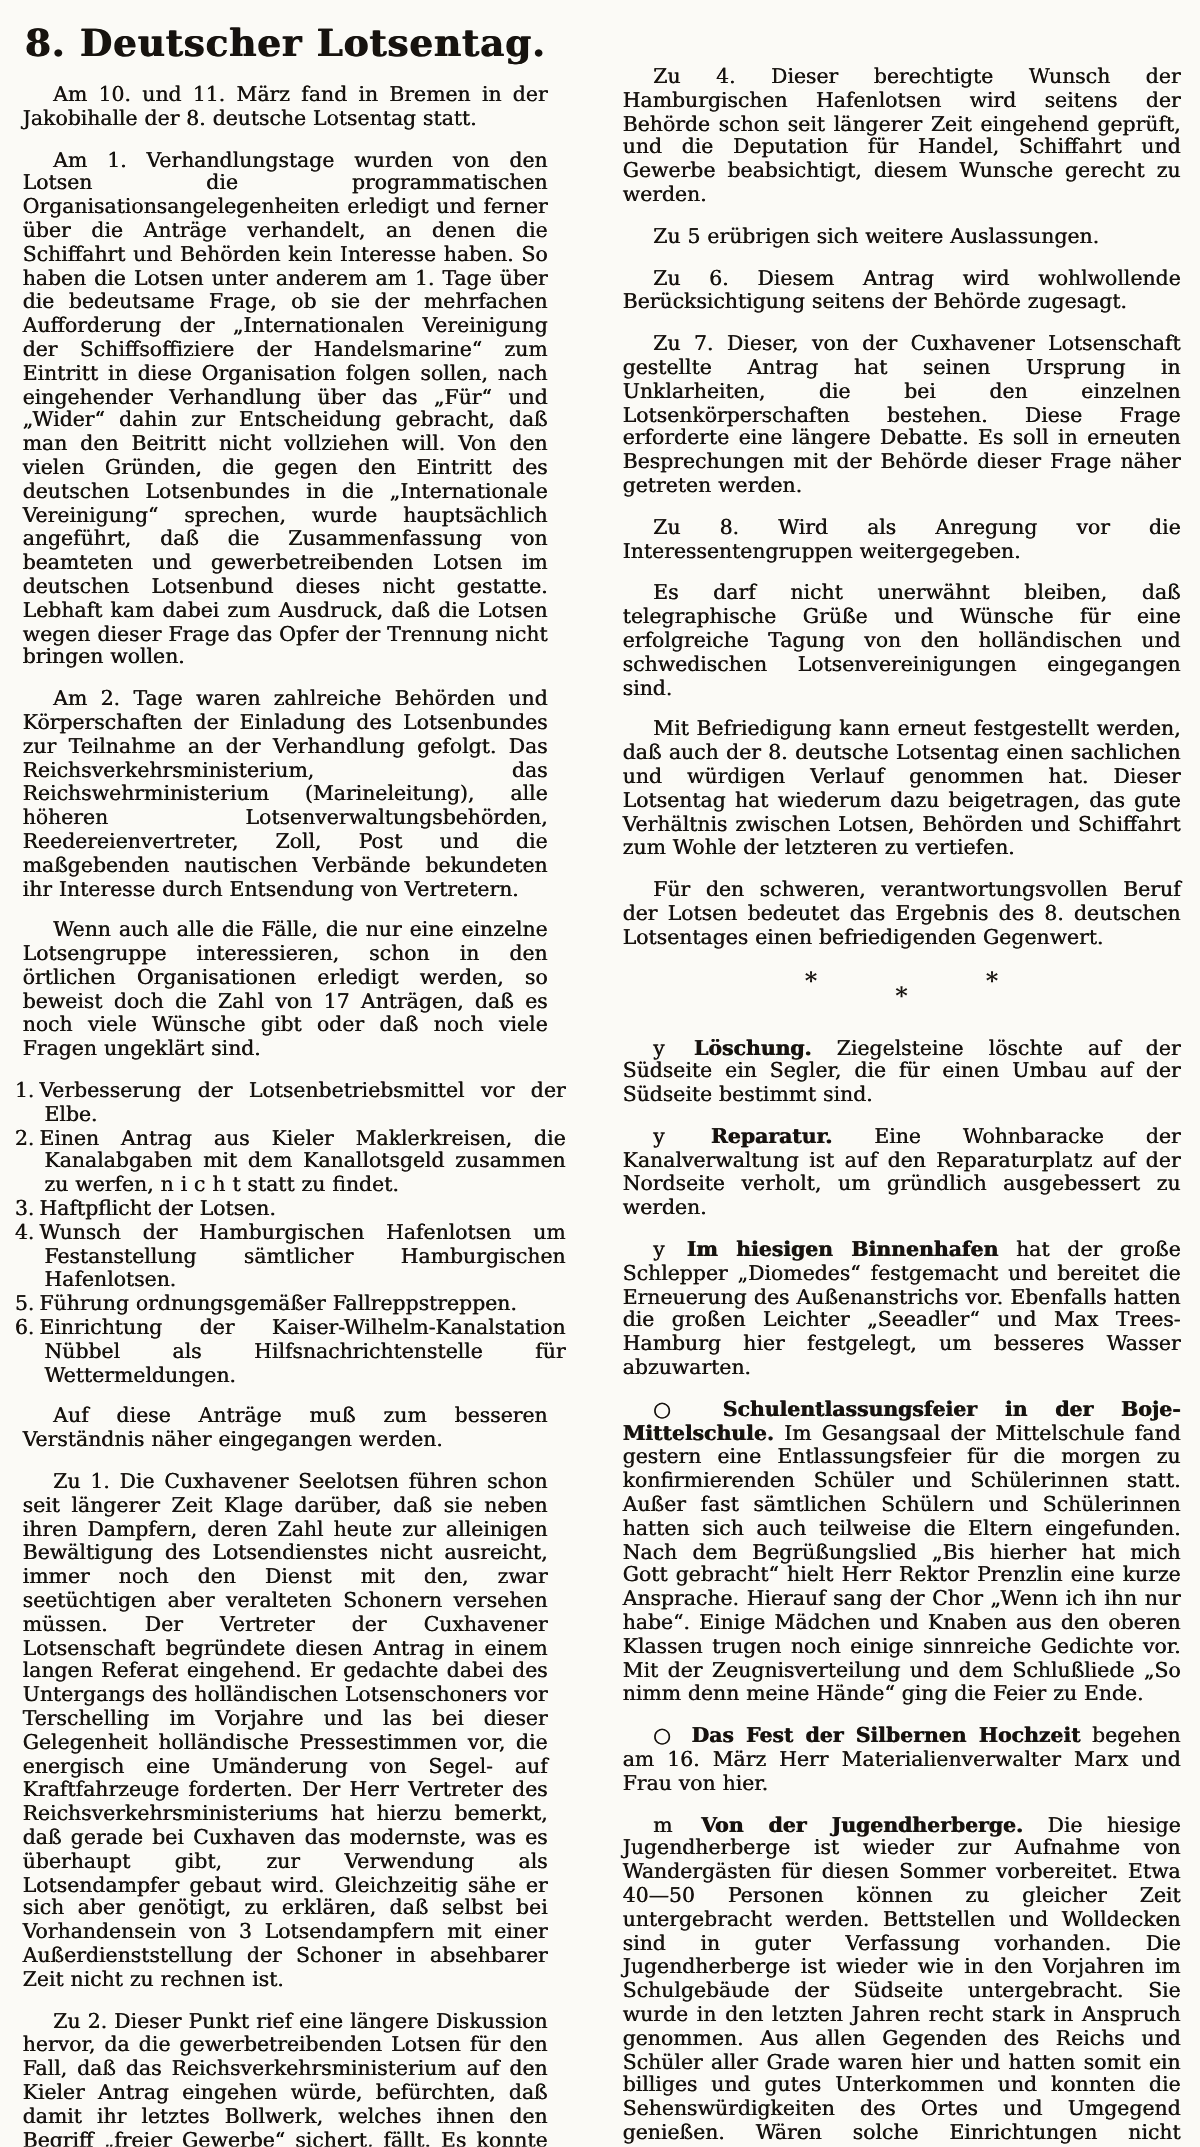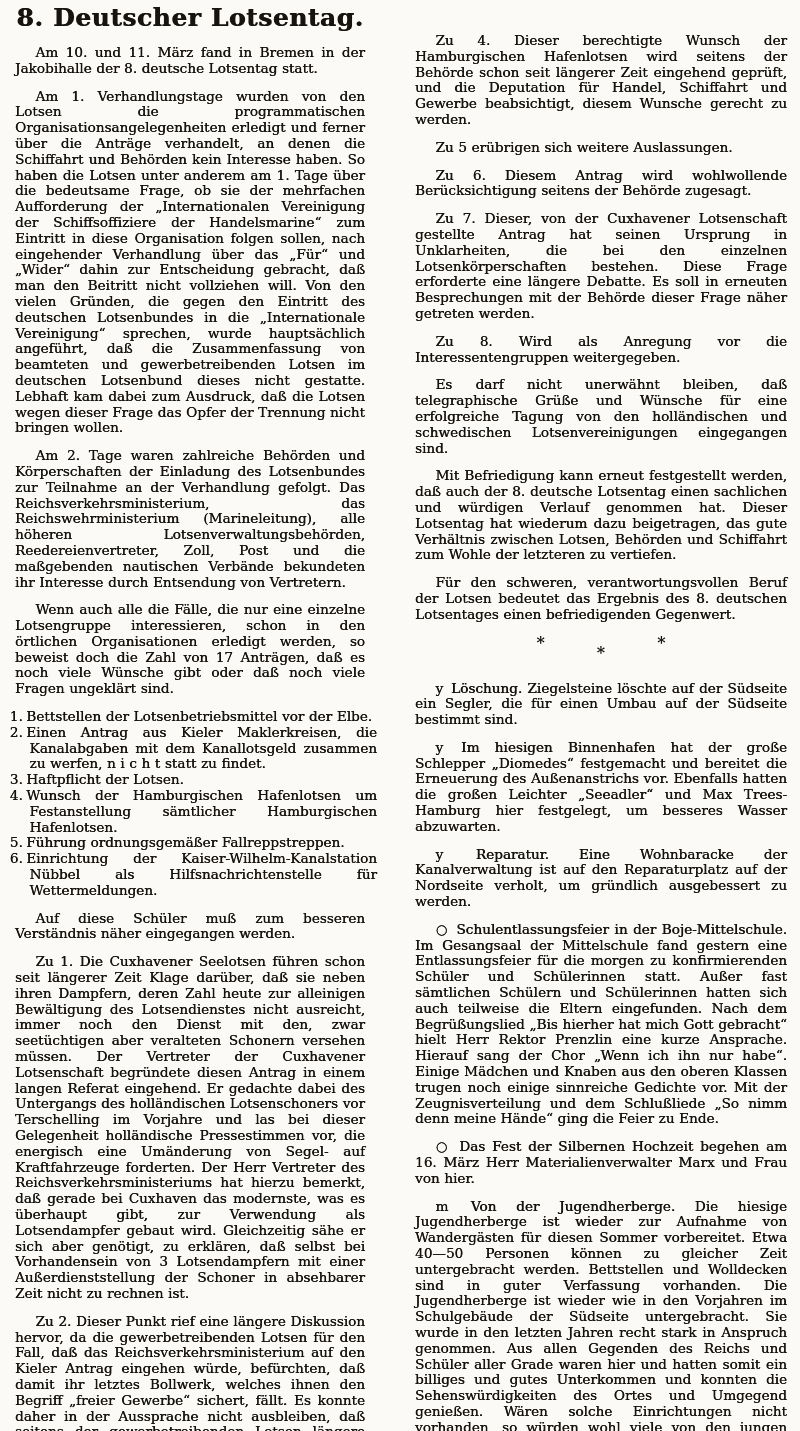--- a/index.html
+++ b/index.html
@@ -12,21 +12,21 @@
     color: #17130f;
     font-family: "DejaVu Serif", "Liberation Serif", serif;
   }
   .page {
     box-sizing: border-box;
     width: 800px;
     height: 1431px;
     display: grid;
     grid-template-columns: 374px 396px;
     column-gap: 26px;
-    padding: 1px 0 0 3px;
+    padding: 12px 0 0 3px;
     border-radius: 11px;
   }
   .col {
     text-align: justify;
     font-size: 13.6px;
     line-height: 15.8px;
     hyphens: auto;
     -webkit-hyphens: auto;
     word-spacing: 0.02em;
   }
@@ -46,21 +46,21 @@
     text-shadow: 0.3px 0 0 currentColor;
   }
   .list-item {
     margin: 0;
     padding-left: 1.95em;
     text-indent: -1.45em;
     text-shadow: 0.3px 0 0 currentColor;
   }
   .num { padding-right: 0.25em; }
   .lead {
-    font-weight: normal;
+    font-weight: bold;
     text-shadow: 0.45px 0 0 currentColor;
   }
   .mark { padding-right: 0.2em; }
   .asterism {
     text-align: center;
     font-weight: bold;
     font-size: 16px;
     height: 34px;
     margin: 5px 0 3px 0;
     text-indent: 0;
@@ -75,50 +75,50 @@
 
   <div class="col col-left">
     <h1 class="title">8. Deutscher Lotsentag.</h1>
 
     <p class="para">Am 10. und 11. März fand in Bremen in der Jakobihalle der 8. deutsche Lotsentag statt.</p>
     <p class="para">Am 1. Verhandlungstage wurden von den Lotsen die programmatischen Organisationsangelegenheiten erledigt und ferner über die Anträge verhandelt, an denen die Schiffahrt und Behörden kein Interesse haben. So haben die Lotsen unter anderem am 1. Tage über die bedeutsame Frage, ob sie der mehrfachen Aufforderung der „Internationalen Vereinigung der Schiffsoffiziere der Handelsmarine“ zum Eintritt in diese Organisation folgen sollen, nach eingehender Verhandlung über das „Für“ und „Wider“ dahin zur Entscheidung gebracht, daß man den Beitritt nicht vollziehen will. Von den vielen Gründen, die gegen den Eintritt des deutschen Lotsenbundes in die „Internationale Vereinigung“ sprechen, wurde hauptsächlich angeführt, daß die Zusammenfassung von beamteten und gewerbetreibenden Lotsen im deutschen Lotsenbund dieses nicht gestatte. Lebhaft kam dabei zum Ausdruck, daß die Lotsen wegen dieser Frage das Opfer der Trennung nicht bringen wollen.</p>
     <p class="para">Am 2. Tage waren zahlreiche Behörden und Körperschaften der Einladung des Lotsenbundes zur Teilnahme an der Verhandlung gefolgt. Das Reichsverkehrsministerium, das Reichswehrministerium (Marineleitung), alle höheren Lotsenverwaltungsbehörden, Reedereienvertreter, Zoll, Post und die maßgebenden nautischen Verbände bekundeten ihr Interesse durch Entsendung von Vertretern.</p>
     <p class="para">Wenn auch alle die Fälle, die nur eine einzelne Lotsengruppe interessieren, schon in den örtlichen Organisationen erledigt werden, so beweist doch die Zahl von 17 Anträgen, daß es noch viele Wünsche gibt oder daß noch viele Fragen ungeklärt sind.</p>
 
     <div>
-      <p class="list-item"><span class="num">1.</span><span>Bettstellen der Lotsenbetriebsmittel vor der Elbe.</span></p>
+      <p class="list-item"><span class="num">1.</span><span>Verbesserung der Lotsenbetriebsmittel vor der Elbe.</span></p>
       <p class="list-item"><span class="num">2.</span><span>Einen Antrag aus Kieler Maklerkreisen, die Kanalabgaben mit dem Kanallotsgeld zusammen zu werfen, n i c h t statt zu findet.</span></p>
       <p class="list-item"><span class="num">3.</span><span>Haftpflicht der Lotsen.</span></p>
       <p class="list-item"><span class="num">4.</span><span>Wunsch der Hamburgischen Hafenlotsen um Festanstellung sämtlicher Hamburgischen Hafenlotsen.</span></p>
       <p class="list-item"><span class="num">5.</span><span>Führung ordnungsgemäßer Fallreppstreppen.</span></p>
       <p class="list-item"><span class="num">6.</span><span>Einrichtung der Kaiser-Wilhelm-Kanalstation Nübbel als Hilfsnachrichtenstelle für Wettermeldungen.</span></p>
     </div>
 
-    <p class="para">Auf diese Schüler muß zum besseren Verständnis näher eingegangen werden.</p>
+    <p class="para">Auf diese Anträge muß zum besseren Verständnis näher eingegangen werden.</p>
     <p class="para">Zu 1. Die Cuxhavener Seelotsen führen schon seit längerer Zeit Klage darüber, daß sie neben ihren Dampfern, deren Zahl heute zur alleinigen Bewältigung des Lotsendienstes nicht ausreicht, immer noch den Dienst mit den, zwar seetüchtigen aber veralteten Schonern versehen müssen. Der Vertreter der Cuxhavener Lotsenschaft begründete diesen Antrag in einem langen Referat eingehend. Er gedachte dabei des Untergangs des holländischen Lotsenschoners vor Terschelling im Vorjahre und las bei dieser Gelegenheit holländische Pressestimmen vor, die energisch eine Umänderung von Segel- auf Kraftfahrzeuge forderten. Der Herr Vertreter des Reichsverkehrsministeriums hat hierzu bemerkt, daß gerade bei Cuxhaven das modernste, was es überhaupt gibt, zur Verwendung als Lotsendampfer gebaut wird. Gleichzeitig sähe er sich aber genötigt, zu erklären, daß selbst bei Vorhandensein von 3 Lotsendampfern mit einer Außerdienststellung der Schoner in absehbarer Zeit nicht zu rechnen ist.</p>
     <p class="para">Zu 2. Dieser Punkt rief eine längere Diskussion hervor, da die gewerbetreibenden Lotsen für den Fall, daß das Reichsverkehrsministerium auf den Kieler Antrag eingehen würde, befürchten, daß damit ihr letztes Bollwerk, welches ihnen den Begriff „freier Gewerbe“ sichert, fällt. Es konnte daher in der Aussprache nicht ausbleiben, daß seitens der gewerbetreibenden Lotsen längere Ausführungen gemacht wurden, die den Zweck hatten, klar zu legen, daß die Befürchtung besteht, man wolle den gewerbetreibenden Lotsen die Rechte eines solchen schmälern. Der Herr Vertreter des Reichsverkehrsministeriums gibt bekannt, daß diese Frage auf einer Besprechung am 22. 3. zur weiteren Aussprache käme.</p>
 
   </div>
 
   <div class="col col-right">
     <p class="para">Zu 4. Dieser berechtigte Wunsch der Hamburgischen Hafenlotsen wird seitens der Behörde schon seit längerer Zeit eingehend geprüft, und die Deputation für Handel, Schiffahrt und Gewerbe beabsichtigt, diesem Wunsche gerecht zu werden.</p>
     <p class="para">Zu 5 erübrigen sich weitere Auslassungen.</p>
     <p class="para">Zu 6. Diesem Antrag wird wohlwollende Berücksichtigung seitens der Behörde zugesagt.</p>
     <p class="para">Zu 7. Dieser, von der Cuxhavener Lotsenschaft gestellte Antrag hat seinen Ursprung in Unklarheiten, die bei den einzelnen Lotsenkörperschaften bestehen. Diese Frage erforderte eine längere Debatte. Es soll in erneuten Besprechungen mit der Behörde dieser Frage näher getreten werden.</p>
     <p class="para">Zu 8. Wird als Anregung vor die Interessentengruppen weitergegeben.</p>
     <p class="para">Es darf nicht unerwähnt bleiben, daß telegraphische Grüße und Wünsche für eine erfolgreiche Tagung von den holländischen und schwedischen Lotsenvereinigungen eingegangen sind.</p>
     <p class="para">Mit Befriedigung kann erneut festgestellt werden, daß auch der 8. deutsche Lotsentag einen sachlichen und würdigen Verlauf genommen hat. Dieser Lotsentag hat wiederum dazu beigetragen, das gute Verhältnis zwischen Lotsen, Behörden und Schiffahrt zum Wohle der letzteren zu vertiefen.</p>
     <p class="para">Für den schweren, verantwortungsvollen Beruf der Lotsen bedeutet das Ergebnis des 8. deutschen Lotsentages einen befriedigenden Gegenwert.</p>
 
     <div class="asterism">
       <span>*</span><span class="mid">*</span><span>*</span>
     </div>
 
     <p class="para"><span class="mark">y</span> <span class="lead">Löschung.</span> <span>Ziegelsteine löschte auf der Südseite ein Segler, die für einen Umbau auf der Südseite bestimmt sind.</span></p>
+    <p class="para"><span class="mark">y</span> <span class="lead">Reparatur.</span> <span>Eine Wohnbaracke der Kanalverwaltung ist auf den Reparaturplatz auf der Nordseite verholt, um gründlich ausgebessert zu werden.</span></p>
     <p class="para"><span class="mark">y</span> <span class="lead">Im hiesigen Binnenhafen</span> <span>hat der große Schlepper „Diomedes“ festgemacht und bereitet die Erneuerung des Außenanstrichs vor. Ebenfalls hatten die großen Leichter „Seeadler“ und Max Trees-Hamburg hier festgelegt, um besseres Wasser abzuwarten.</span></p>
-    <p class="para"><span class="mark">y</span> <span class="lead">Reparatur.</span> <span>Eine Wohnbaracke der Kanalverwaltung ist auf den Reparaturplatz auf der Nordseite verholt, um gründlich ausgebessert zu werden.</span></p>
     <p class="para"><span class="mark">○</span> <span class="lead">Schulentlassungsfeier in der Boje-Mittelschule.</span> <span>Im Gesangsaal der Mittelschule fand gestern eine Entlassungsfeier für die morgen zu konfirmierenden Schüler und Schülerinnen statt. Außer fast sämtlichen Schülern und Schülerinnen hatten sich auch teilweise die Eltern eingefunden. Nach dem Begrüßungslied „Bis hierher hat mich Gott gebracht“ hielt Herr Rektor Prenzlin eine kurze Ansprache. Hierauf sang der Chor „Wenn ich ihn nur habe“. Einige Mädchen und Knaben aus den oberen Klassen trugen noch einige sinnreiche Gedichte vor. Mit der Zeugnisverteilung und dem Schlußliede „So nimm denn meine Hände“ ging die Feier zu Ende.</span></p>
     <p class="para"><span class="mark">○</span> <span class="lead">Das Fest der Silbernen Hochzeit</span> <span>begehen am 16. März Herr Materialienverwalter Marx und Frau von hier.</span></p>
     <p class="para"><span class="mark">m</span> <span class="lead">Von der Jugendherberge.</span> <span>Die hiesige Jugendherberge ist wieder zur Aufnahme von Wandergästen für diesen Sommer vorbereitet. Etwa 40—50 Personen können zu gleicher Zeit untergebracht werden. Bettstellen und Wolldecken sind in guter Verfassung vorhanden. Die Jugendherberge ist wieder wie in den Vorjahren im Schulgebäude der Südseite untergebracht. Sie wurde in den letzten Jahren recht stark in Anspruch genommen. Aus allen Gegenden des Reichs und Schüler aller Grade waren hier und hatten somit ein billiges und gutes Unterkommen und konnten die Sehenswürdigkeiten des Ortes und Umgegend genießen. Wären solche Einrichtungen nicht vorhanden, so würden wohl viele von den jungen Leuten die hiesige Gegend nie zu sehen bekommen. Leiter der Jugendherberge ist der Hauptlehrer Herr Breiholz, der mit großem Eifer die Sache vertritt. Die Mittag-Verpflegung bekommen die Wandervögel hier ebenfalls geliefert, da Kochgelegenheiten vorhanden sind. Das Kochen wird von der Familie des Schulwärters besorgt. In größeren Städten und einigen größeren Orten wurden die Kinder der hiesigen Schulen während der dortigen Unterkunft in den letzten Jahren auch verpflegt, die Verpflegungskosten waren nur gering. Auch hier ist das Mittagessen sehr preiswert.</span></p>
     <p class="para"><span class="mark">m</span> <span class="lead">Sturm, Sturm</span> <span>und nochmals Sturm ist jetzt die Losung. Die Gewässer der Elbe treten jetzt bei Hochwasser stets über die Bettung hinaus und überfluten das ganze Außendeichsgelände bis an den Elbdeich. Scharen von Möwen begeben sich schutzsuchend nach dem Inland und bevölkern die einsam daliegenden Weiden. Das nach der Elbe zu vor den alten Schleusen gelegene Leitwerk hat stark gelitten. Im hiesigen Binnenhafen haben viele Segler schutzsuchend festgelegt. Die hiesigen Fährdampfer haben ebenfalls einen schweren Stand, da sie infolge des geringen Tiefganges und hohem Aufbau durch den Sturm stark erfaßt und leicht abgetrieben werden.</span></p>
   </div>
 
 </div>
 
 </body></html>

